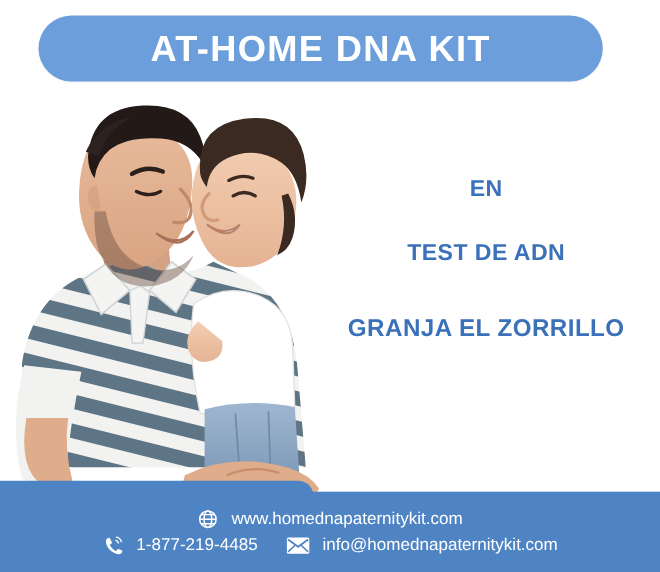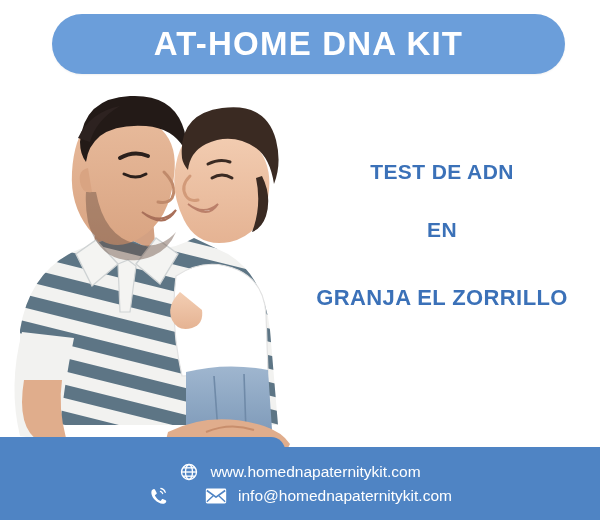--- a/index.html
+++ b/index.html
@@ -7,21 +7,21 @@
   body {
     font-family:"Liberation Sans", sans-serif;
     background:#ffffff;
     position:relative;
     overflow:hidden;
   }
 
   
   #header-banner {
     position:absolute;
-    left:52px; top:14px;
+    left:35px; top:14px;
     width:513px; height:60px;
     background:#6B9EDA;
     border-radius:30px;
     display:flex; align-items:center; justify-content:center;
     box-shadow:0 1px 2px rgba(0,0,0,0.06);
   }
   #header-banner .title {
     color:#ffffff;
     font-size:33px;
     font-weight:bold;
@@ -201,22 +201,22 @@
 
       <path d="M188 124 q16 12 30 0 q-10 16 -30 0 z" fill="#ffffff" stroke="#bb806a" stroke-width="1.8"></path>
 
       <path d="M168 352 q44 -22 96 -6 q18 6 26 18 l-6 12 -122 0 z" fill="#e0ad8c"></path>
       <path d="M206 352 q24 -10 48 -2" stroke="#c88e6c" stroke-width="2" fill="none"></path>
     </g>
   </svg>
 </div>
 
 <div id="headline-block">
+  <div class="line l2">EN</div>
   <div class="line l1">TEST DE ADN</div>
-  <div class="line l2">EN</div>
   <div class="line l3">GRANJA EL ZORRILLO</div>
 </div>
 
 <div id="footer-left-lobe"></div>
 <div id="footer"></div>
 
 <div id="footer-rows">
 
   <div class="footer-row" id="row-website">
     <div class="footer-item">
@@ -235,20 +235,21 @@
 
   <div class="footer-row" id="row-phone-email">
     <div class="footer-item">
       <span class="ico">
         <svg width="20" height="20" viewBox="0 0 24 24">
           <path d="M7.2 3.5 C6 3.5 4.6 4.6 4.2 6.2 c-0.9 3.6 1.6 8 4.3 10.7 c2.7 2.7 7.1 5.2 10.7 4.3 c1.6 -0.4 2.7 -1.8 2.7 -3 c0 -0.5 -0.3 -0.9 -0.8 -1.1 l-3.3 -1.4 c-0.5 -0.2 -1 0 -1.3 0.4 l-1.1 1.5 c-0.2 0.3 -0.6 0.4 -0.9 0.2 c-1.3 -0.7 -2.5 -1.6 -3.5 -2.6 c-1 -1 -1.9 -2.2 -2.6 -3.5 c-0.2 -0.3 -0.1 -0.7 0.2 -0.9 l1.5 -1.1 c0.4 -0.3 0.6 -0.8 0.4 -1.3 L8.3 4.3 C8.1 3.8 7.7 3.5 7.2 3.5 z" fill="#ffffff"></path>
           <path d="M15.4 2.8 c2.6 0.5 4.6 2.4 5.3 4.9" stroke="#ffffff" stroke-width="1.5" fill="none" stroke-linecap="round"></path>
           <path d="M14.9 6.4 c1.3 0.4 2.3 1.4 2.7 2.7" stroke="#ffffff" stroke-width="1.5" fill="none" stroke-linecap="round"></path>
         </svg>
       </span>
+      <span>1-877-219-4485</span>
     </div>
 
     <div class="footer-item">
       <span class="ico">
         <svg width="22" height="18" viewBox="0 0 24 18">
           <rect x="0.9" y="0.9" width="22.2" height="16.2" rx="1.6" fill="#ffffff"></rect>
           <path d="M2 3 L12 10.2 L22 3" stroke="#4F84C4" stroke-width="1.8" fill="none" stroke-linejoin="round"></path>
           <path d="M2 15.2 L9 8.6 M22 15.2 L15 8.6" stroke="#4F84C4" stroke-width="1.5" fill="none"></path>
         </svg>
       </span>

